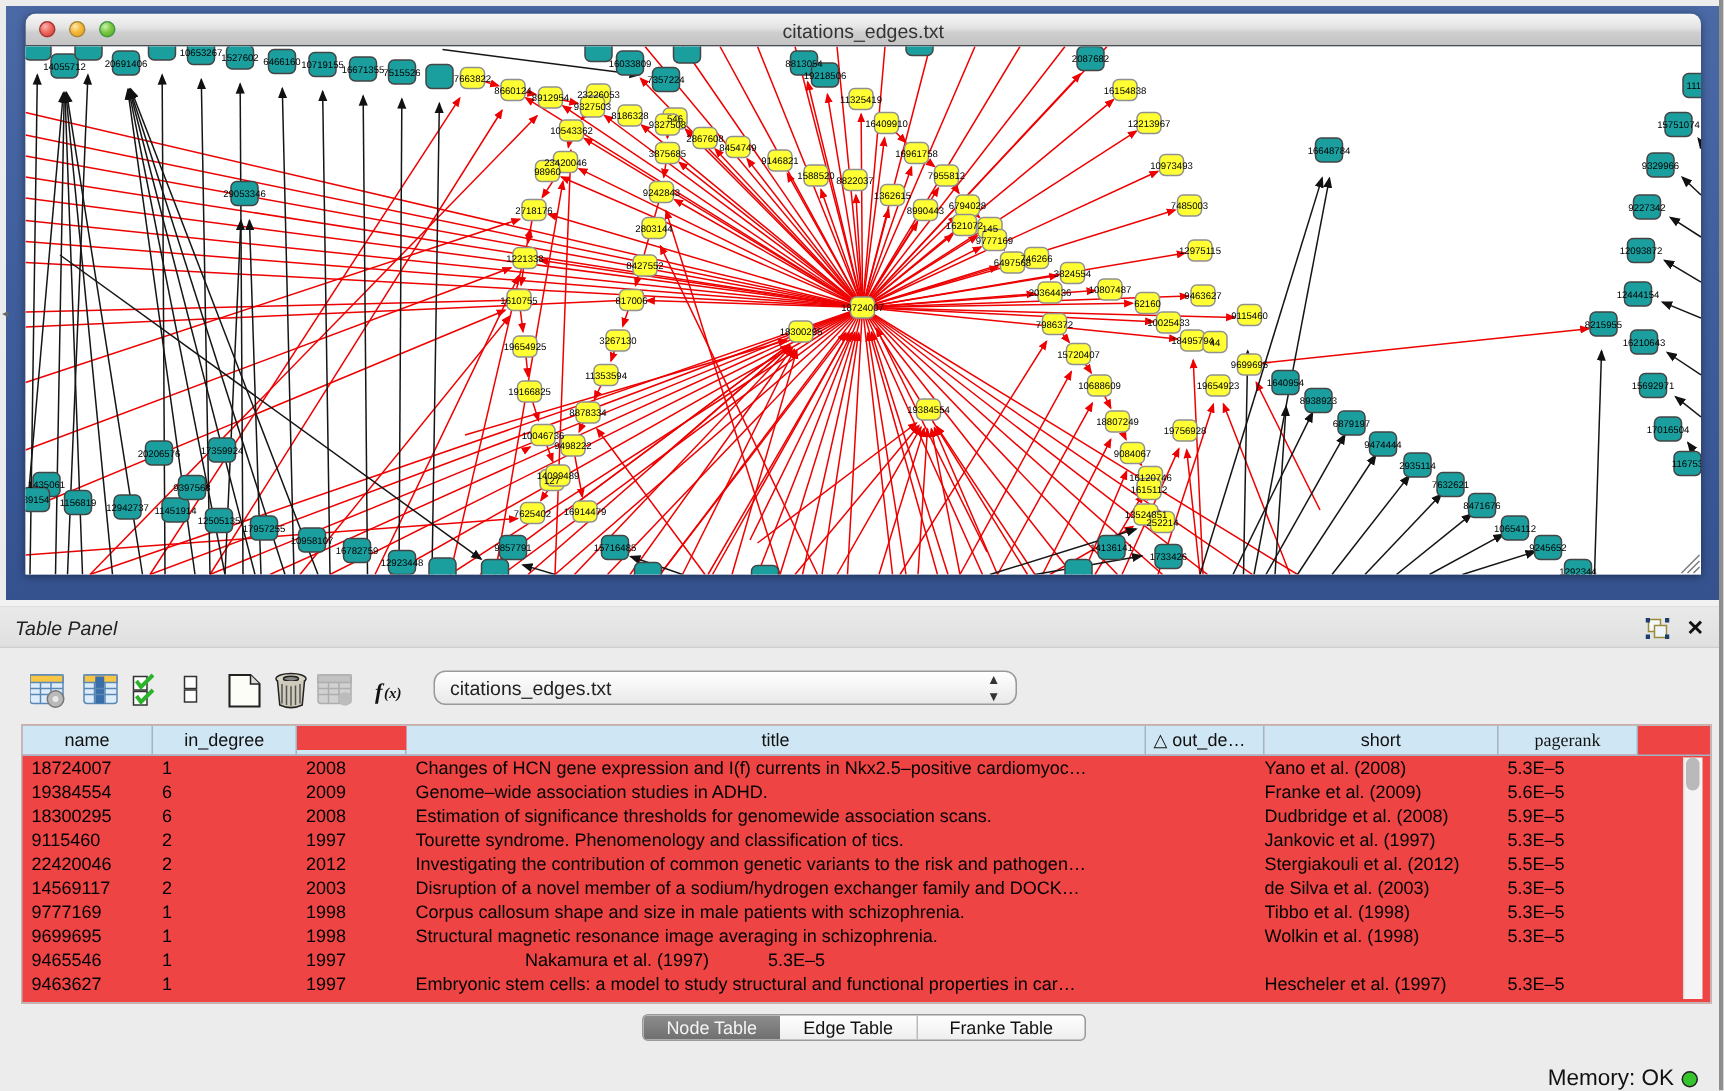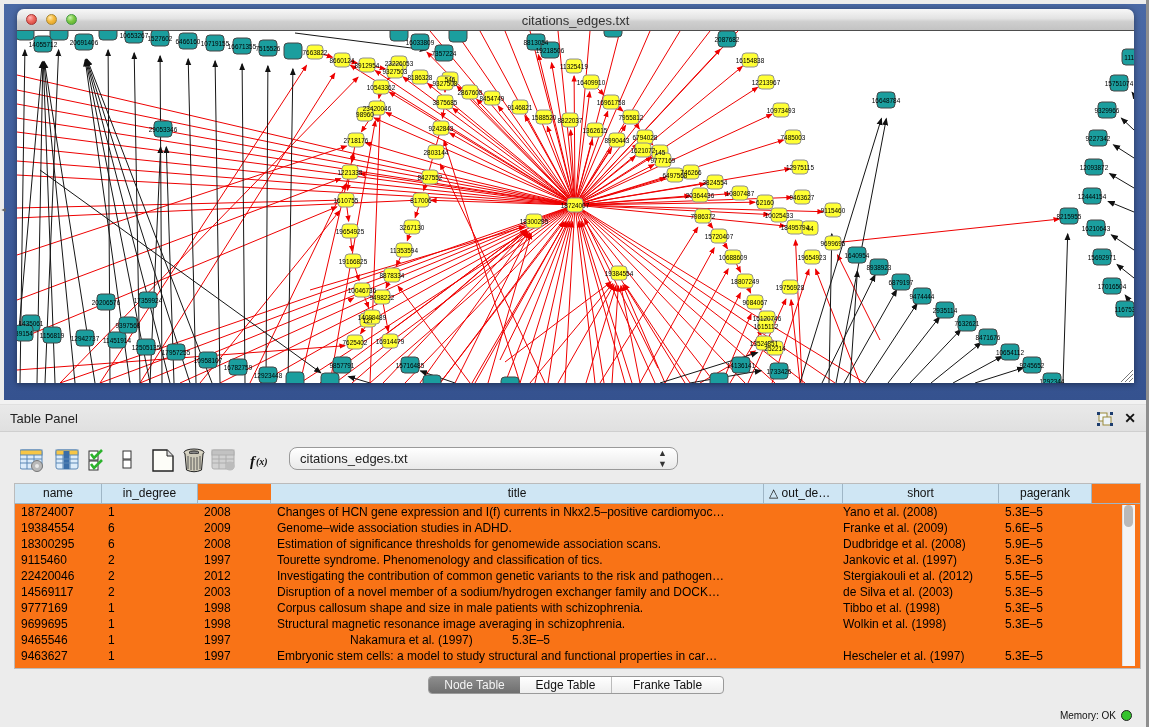--- a/index.html
+++ b/index.html
@@ -10,50 +10,50 @@
 .tl { position:absolute; top:15px; width:11px; height:11px; border-radius:50%; }
 #tl1 { left:9px; background:radial-gradient(circle at 35% 30%, #ffb3b3, #ee6a60 45%, #c93b30); border:1px solid #a33; }
 #tl2 { left:29px; background:radial-gradient(circle at 35% 30%, #ffeab0, #f5b93b 45%, #d89a23); border:1px solid #a83; }
 #tl3 { left:49px; background:radial-gradient(circle at 35% 30%, #c9f3af, #7cc943 45%, #57a32a); border:1px solid #494; }
 #net { position:absolute; left:0; top:22px; background:#fff; }
 #cursor { position:absolute; left:0px; top:206px; font-size:7px; color:#666; }
 #panel { position:absolute; left:0; top:400px; width:1146px; height:327px; background:#ececec; }
 #grab { height:5px; background:#f2f2f2; border-bottom:1px solid #e0e0e0; text-align:center; }
 #grab span { display:inline-block; font-size:7px; color:#888; line-height:4px; }
 #phead { height:27px; background:linear-gradient(180deg,#e9e9e9,#e0e0e0); border-bottom:1px solid #cfcfcf; position:relative; }
-#phead .t { position:absolute; left:10px; top:6px; font-size:13px; color:#222; }
+#phead .t { position:absolute; left:10px; top:6px; font-size:13px; color:#222;font-style:italic; }
 #phead .x { position:absolute; right:10px; top:5px; font-size:14px; font-weight:bold; color:#111; }
 #phead .fl { position:absolute; right:33px; top:7px; }
 #toolbar { position:relative; height:50px; }
 .ti { position:absolute; top:16px; }
 #combo { position:absolute; left:289px; top:15px; width:389px; height:23px; border:1px solid #999; border-radius:8px; background:linear-gradient(180deg,#fff,#e9e9e9); font-size:13px; color:#222; line-height:21px; padding-left:10px; }
 #combo .arr { position:absolute; right:10px; top:0; font-size:9px; color:#333; line-height:11px; }
-#tablebox { position:absolute; left:14px; top:83px; width:1127px; height:186px; background:#f97316; border:1px solid #bbb; }
+#tablebox { position:absolute; left:14px; top:83px; width:1127px; height:186px; background:#ef4444; border:1px solid #bbb; }
 #thead { display:flex; height:20px; border-bottom:1px solid #9fb6c6; font-size:12px; color:#111; }
 #thead div { background:#cfe6f4; border-right:1px solid #9fb6c6; text-align:center; line-height:19px; overflow:hidden; white-space:nowrap; }
 .tr { display:flex; height:16px; font-size:12px; color:#000; white-space:nowrap; }
 .tr:first-of-type { margin-top:4px; }
 .tr div { overflow:hidden; line-height:16px; }
 .c0 { width:87px; padding-left:6px; }
 .c1 { width:96px; padding-left:6px; }
 .c2 { width:73px; padding-left:6px; }
 .c3 { width:493px; padding-left:6px; }
 .c4 { width:79px; padding-left:6px;margin-top:48px; }
 .c5 { width:156px; text-align:left; }
 .c6 { width:93px; padding-left:6px; }
 #thead .h0 { width:87px; } #thead .h1 { width:96px; } #thead .h2 { width:73px;margin-top:16px; }
 #thead .h3 { width:493px; } #thead .h4 { width:79px; text-align:left; padding-left:5px; }
-#thead .h5 { width:156px; } #thead .h6 { width:93px; }
+#thead .h5 { width:156px; } #thead .h6 { width:93px;font-family:Liberation Serif, serif; }
 #vscroll { position:absolute; right:11px; top:105px; width:13px; height:161px; background:#f4f4f4; border-left:1px solid #ddd; }
 #vthumb { position:absolute; top:0px; left:1px; width:9px; height:22px; background:#b9b9b9; border-radius:5px; }
 #tabs { position:absolute; left:428px; top:276px; height:18px; display:flex; border:1px solid #9a9a9a; border-radius:4px; overflow:hidden; background:linear-gradient(180deg,#fff,#eee); font-size:12px; }
 #tabs div { line-height:17px; color:#111; text-align:center; }
 #tabs .sel { background:linear-gradient(180deg,#8d8d8d,#6f6f6f); color:#f4f4f4; }
 #tabs .sep { padding:0; width:1px; background:#bbb; }
-#status { position:absolute; right:14px; top:310px; font-size:10px; color:#111; }
+#status { position:absolute; right:14px; top:310px; font-size:15px; color:#111; }
 #status .dot { display:inline-block; width:11px; height:11px; border-radius:50%; background:#35c42e; border:1px solid #222; vertical-align:-2px; margin-left:5px; }
 </style></head>
 <body>
 <div id="netbg"></div>
 <div id="cursor">◄</div>
 <div id="win">
   <div id="titlebar">
     <div id="title">citations_edges.txt</div>
     <div class="tl" id="tl1" style="top:5px"></div>
     <div class="tl" id="tl2" style="top:5px"></div>

